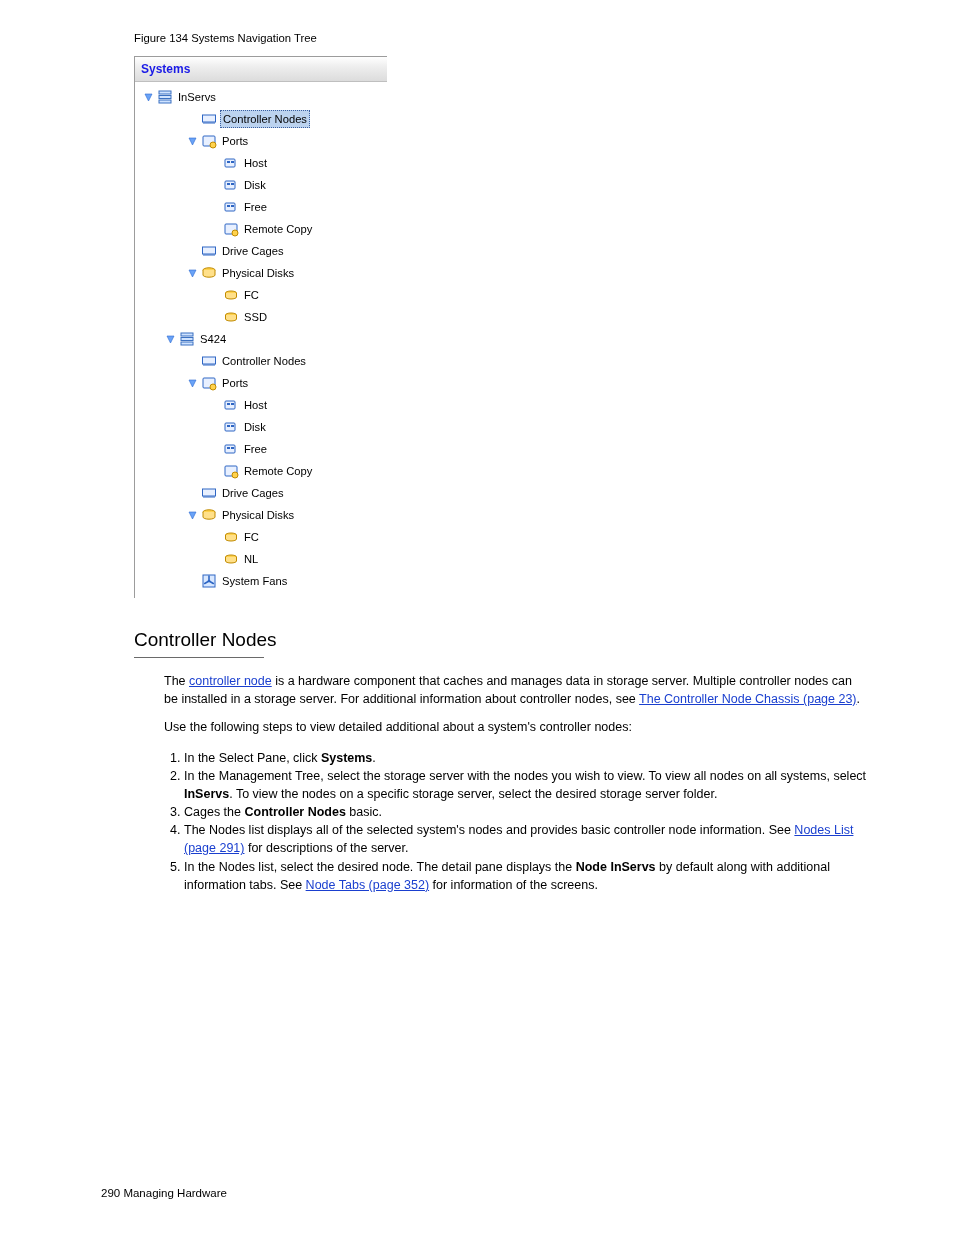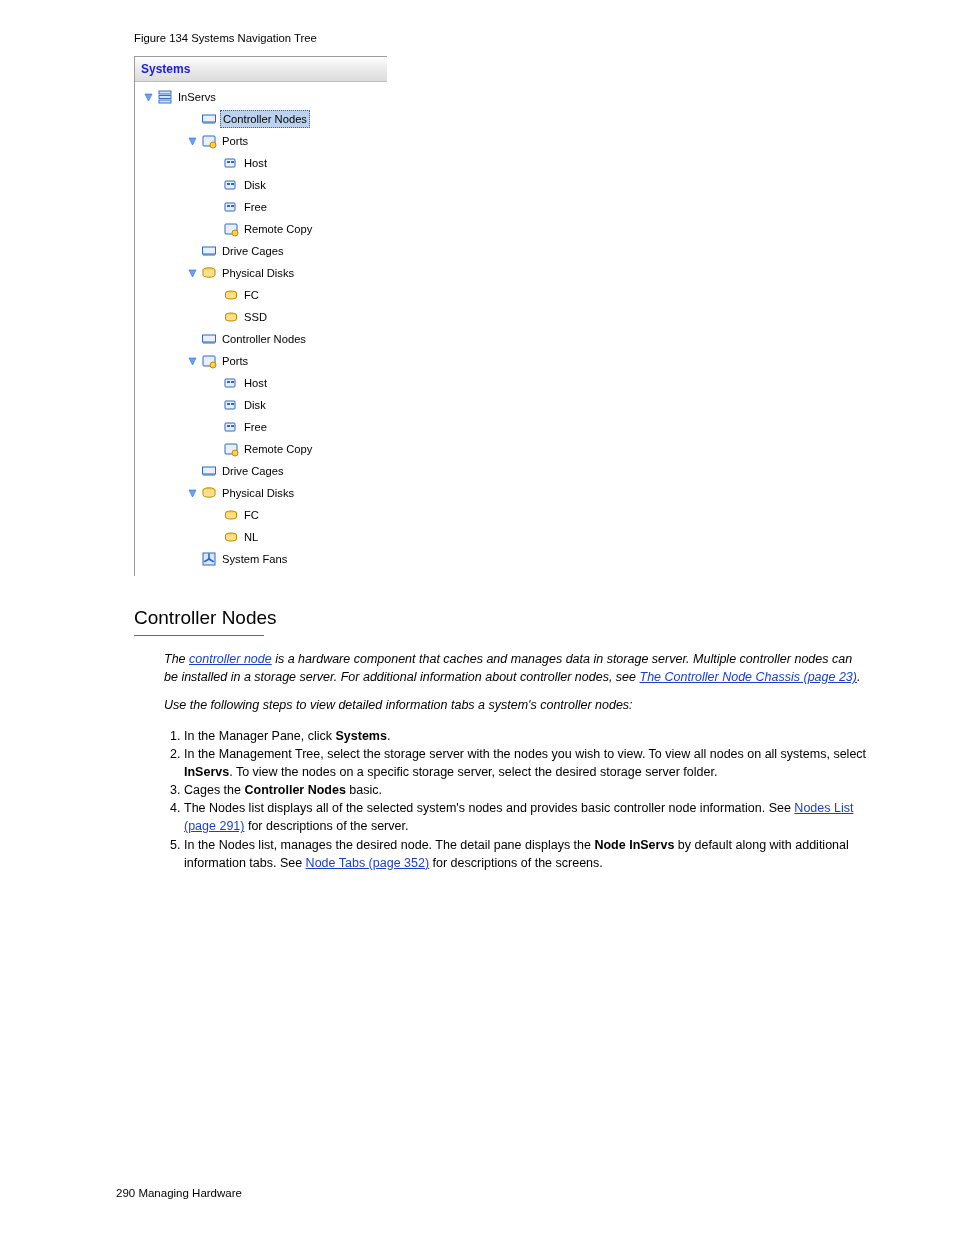--- a/index.html
+++ b/index.html
@@ -99,21 +99,20 @@
     margin: 0 0 3px 0;
   }
   hr.title-rule {
     border: none;
     border-top: 1px solid #6a6a6a;
     width: 130px;
     margin: 0 0 14px 0;
   }
   p {
     margin: 0 0 10px 0;
-    font-style: italic;
   }
   a.doclink {
     color: #1a3fcf;
     text-decoration: underline;
   }
   .inline-svg { display:block; }
 </style>
 </head>
 <body>
 
@@ -288,20 +287,35 @@
                       </span>
                       <span class="label">SSD</span>
                     </div>
                       </li>
                   </ul>
                 </li>
               </ul>
             </li>
 
             <li>
+              <div class="row">
+                <span class="tw">
+                  <svg class="inline-svg" width="11" height="11" viewBox="0 0 11 11">
+                      <polygon points="2,2 9,2 5.5,9" fill="#6aa3f7" stroke="#2c6ad1" stroke-width="0.6"></polygon>
+                    </svg>
+                </span>
+                <span class="icon">
+                  <svg class="inline-svg" width="16" height="16" viewBox="0 0 16 16">
+                      <rect x="2" y="2" width="12" height="3" fill="#cfe3ff" stroke="#3b71c2"></rect>
+                      <rect x="2" y="6.5" width="12" height="3" fill="#cfe3ff" stroke="#3b71c2"></rect>
+                      <rect x="2" y="11" width="12" height="3" fill="#cfe3ff" stroke="#3b71c2"></rect>
+                    </svg>
+                </span>
+                <span class="label">S424</span>
+              </div>
               <ul>
                 <li>
                     <div class="row">
                   <span class="tw"></span>
                   <span class="icon">
                     <svg class="inline-svg" width="16" height="16" viewBox="0 0 16 16">
                           <rect x="1.5" y="4" width="13" height="7" fill="#e8f0ff" stroke="#2e66c4"></rect>
                           <line x1="3" y1="11" x2="3" y2="13" stroke="#2e66c4"></line>
                           <line x1="5" y1="11" x2="5" y2="13" stroke="#2e66c4"></line>
                           <line x1="7" y1="11" x2="7" y2="13" stroke="#2e66c4"></line>
@@ -463,36 +477,36 @@
   </div>
 
   <div class="intro">
     <div class="h1-like">Controller Nodes</div>
     <hr class="title-rule">
 
     <p style="margin-left:30px">
       <span>The </span><a href="#" class="doclink">controller node</a><span> is a hardware component that caches and manages data in storage server. Multiple controller nodes can be installed in a storage server. For additional information about controller nodes, see </span><a href="#" class="doclink">The Controller Node Chassis (page 23)</a><span>.</span>
     </p>
 
-    <p style="margin-left:30px">Use the following steps to view detailed information tabs a system's controller nodes:</p>
+    <p style="margin-left:30px">Use the following steps to view detailed additional about a system's controller nodes:</p>
 
     <ol style="margin-left:30px; padding-left:20px">
       <li>
-        <span>In the Manager Pane, click </span><b>Systems</b><span>.</span>
+        <span>In the Select Pane, click </span><b>Systems</b><span>.</span>
       </li>
       <li>
         <span>In the Management Tree, select the storage server with the nodes you wish to view. To view all nodes on all systems, select </span><b>InServs</b><span>. To view the nodes on a specific storage server, select the desired storage server folder.</span>
       </li>
       <li>
         <span>Cages the </span><b>Controller Nodes</b><span> basic.</span>
       </li>
       <li>
         <span>The Nodes list displays all of the selected system's nodes and provides basic controller node information. See </span><a href="#" class="doclink">Nodes List (page 291)</a><span> for descriptions of the server.</span>
       </li>
       <li>
-        <span>In the Nodes list, manages the desired node. The detail pane displays the </span><b>Node InServs</b><span> by default along with additional information tabs. See </span><a href="#" class="doclink">Node Tabs (page 352)</a><span> for descriptions of the screens.</span>
+        <span>In the Nodes list, select the desired node. The detail pane displays the </span><b>Node InServs</b><span> by default along with additional information tabs. See </span><a href="#" class="doclink">Node Tabs (page 352)</a><span> for information of the screens.</span>
       </li>
     </ol>
   </div>
 
-  <div style="position:absolute; left:116px; top:1185px; font-size:11.5px;">290   Managing Hardware</div>
+  <div style="position:absolute; left:101px; top:1185px; font-size:11.5px;">290   Managing Hardware</div>
 
 </div>
 
 </body></html>

